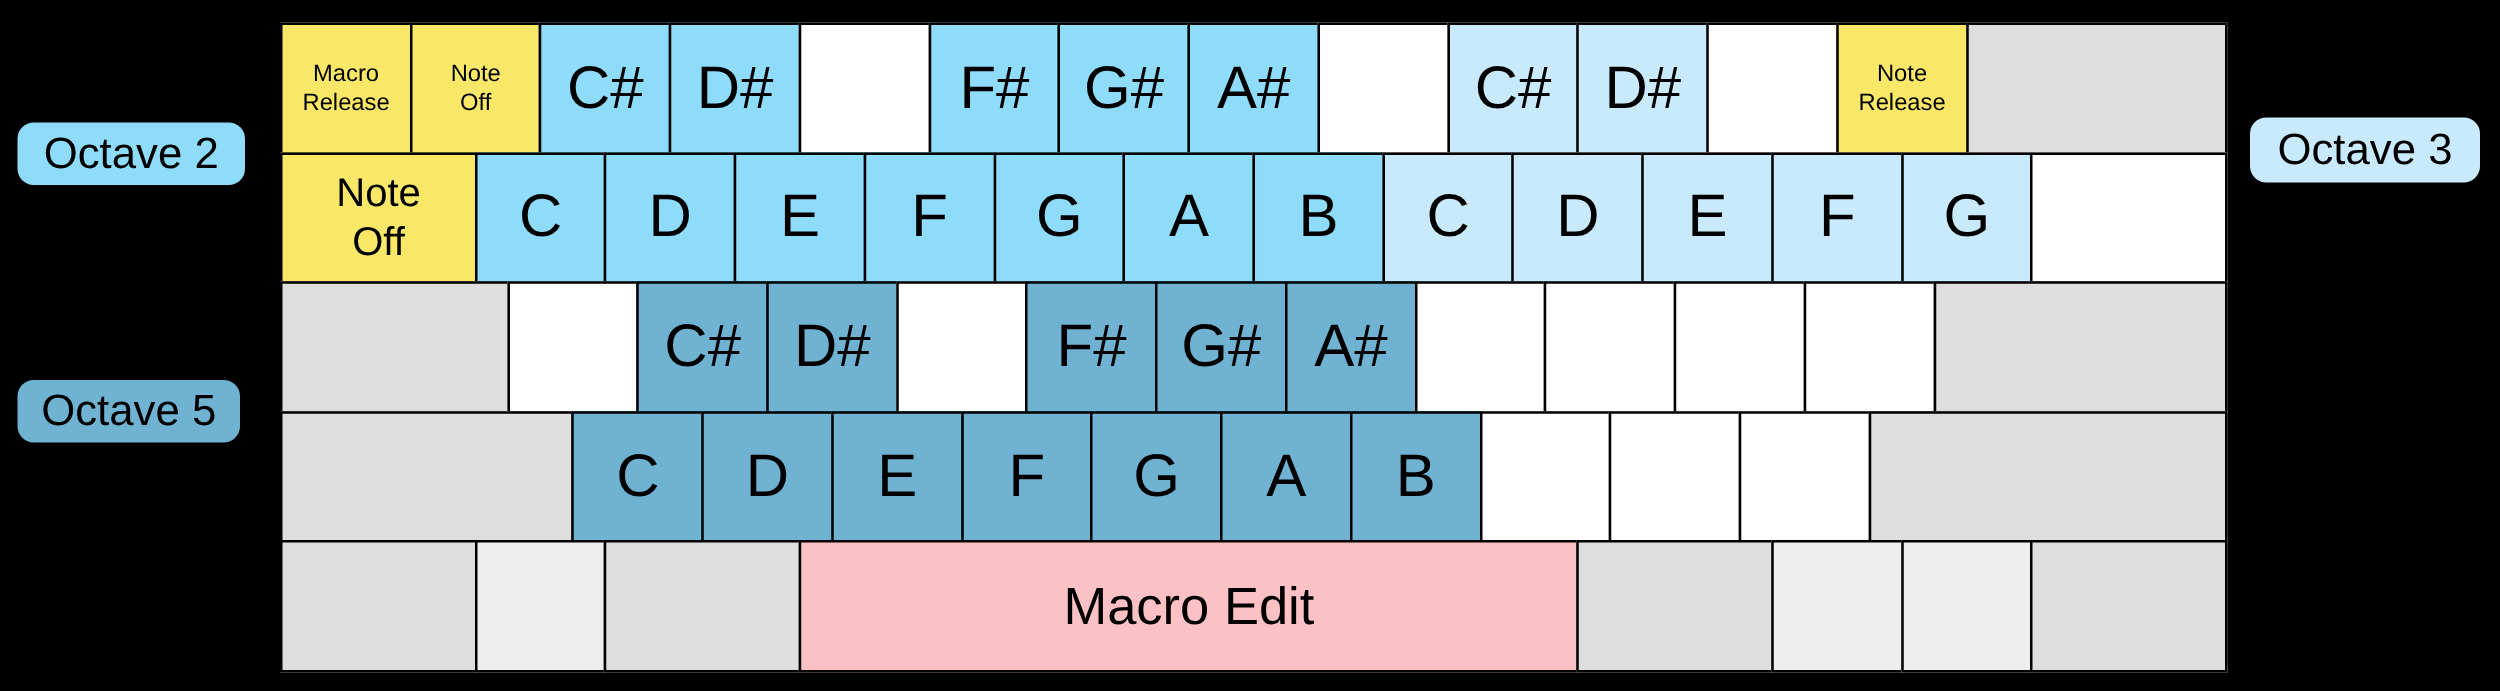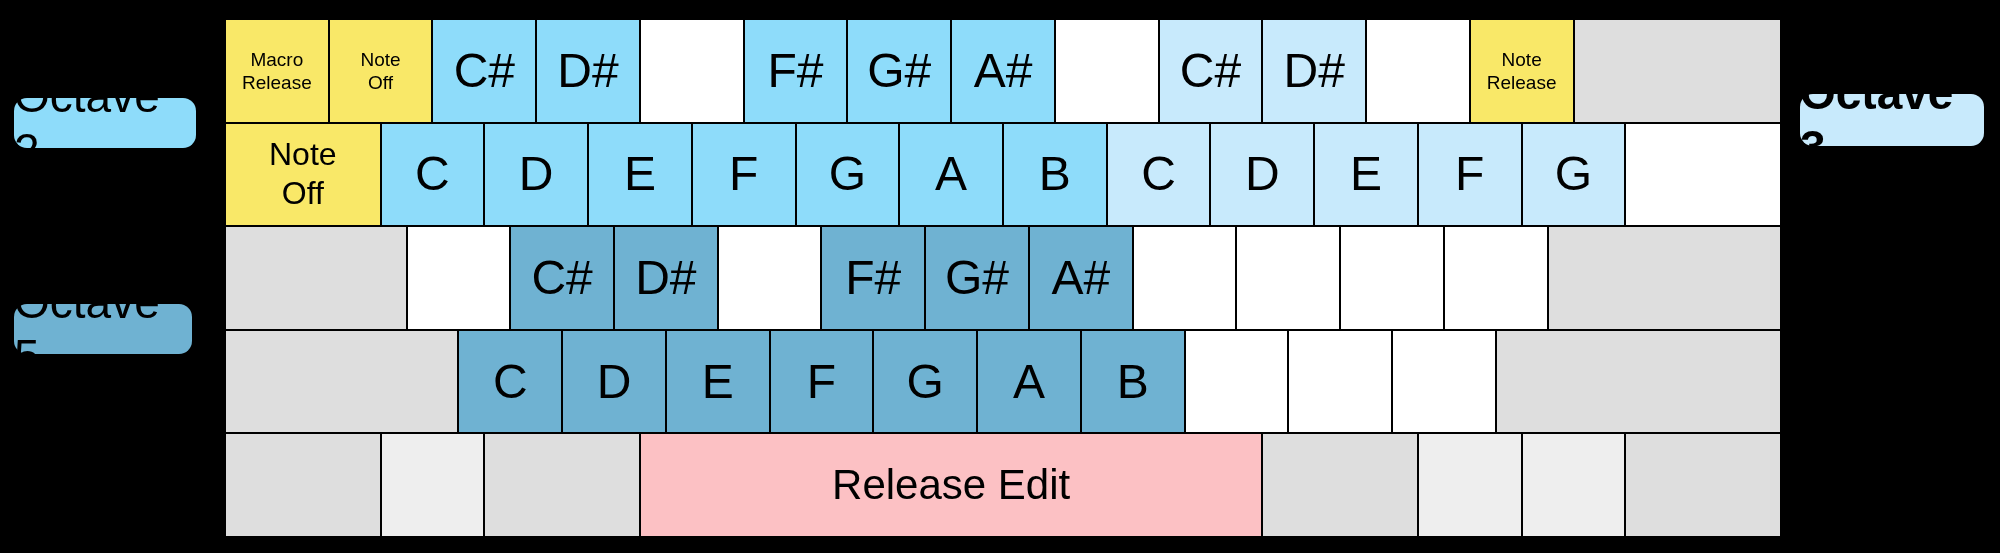--- a/index.html
+++ b/index.html
@@ -13,33 +13,33 @@
     position:absolute;box-sizing:border-box;border:2px solid #000;
     display:flex;flex-direction:column;align-items:center;justify-content:center;
     text-align:center;color:#000;
   }
   .sz-sm{font-size:19px;line-height:1.22;}
   .sz-md{font-size:32px;line-height:1.22;}
   .sz-lg{font-size:48px;line-height:1;}
   .sz-space{font-size:42px;line-height:1;}
   .pill{
     position:absolute;border-radius:13px;display:flex;align-items:center;justify-content:center;
-    font-size:46px;color:#000;
+    font-size:35px;color:#000;
   }
   .pill-octave2{left:14px;top:98px;width:182px;height:50px;}
   .pill-octave1{left:14px;top:304px;width:178px;height:50px;}
   .pill-octave3{left:1800px;top:94px;width:184px;height:52px;}
 </style>
 </head>
 <body>
 
 <div class="canvas">
   <div class="pill pill-octave2" style="background: rgb(142, 220, 250);">Octave 2</div>
   <div class="pill pill-octave1" style="background: rgb(111, 178, 210);">Octave 5</div>
-  <div class="pill pill-octave3" style="background: rgb(200, 234, 252); font-weight: bold;">Octave 3</div>
+  <div class="pill pill-octave3" style="background: rgb(200, 234, 252);">Octave 3</div>
   <div class="keyboard" style="left: 224px; top: 18px; width: 1556px; height: 518px;">
       <div class="key sz-sm" style="left: 0px; top: 0px; width: 105.733px; height: 105.6px; background: rgb(249, 232, 104);">
         <div>Macro</div>
         <div>Release</div>
       </div>
       <div class="key sz-sm" style="left: 103.733px; top: 0px; width: 105.733px; height: 105.6px; background: rgb(249, 232, 104);">
         <div>Note</div>
         <div>Off</div>
       </div>
       <div class="key sz-lg" style="left: 207.467px; top: 0px; width: 105.733px; height: 105.6px; background: rgb(142, 220, 250);">
@@ -158,20 +158,20 @@
         <div>B</div>
       </div>
       <div class="key" style="left: 959.533px; top: 310.8px; width: 105.733px; height: 105.6px; background: rgb(255, 255, 255);"></div>
       <div class="key" style="left: 1063.27px; top: 310.8px; width: 105.733px; height: 105.6px; background: rgb(255, 255, 255);"></div>
       <div class="key" style="left: 1167px; top: 310.8px; width: 105.733px; height: 105.6px; background: rgb(255, 255, 255);"></div>
       <div class="key" style="left: 1270.73px; top: 310.8px; width: 287.267px; height: 105.6px; background: rgb(222, 222, 222);"></div>
       <div class="key" style="left: 0px; top: 414.4px; width: 157.6px; height: 105.6px; background: rgb(222, 222, 222);"></div>
       <div class="key" style="left: 155.6px; top: 414.4px; width: 105.733px; height: 105.6px; background: rgb(238, 238, 238);"></div>
       <div class="key" style="left: 259.333px; top: 414.4px; width: 157.6px; height: 105.6px; background: rgb(222, 222, 222);"></div>
       <div class="key sz-space" style="left: 414.933px; top: 414.4px; width: 624.4px; height: 105.6px; background: rgb(252, 193, 196);">
-        <div>Release Edit</div>
+        <div>Macro Edit</div>
       </div>
       <div class="key" style="left: 1037.33px; top: 414.4px; width: 157.6px; height: 105.6px; background: rgb(222, 222, 222);"></div>
       <div class="key" style="left: 1192.93px; top: 414.4px; width: 105.733px; height: 105.6px; background: rgb(238, 238, 238);"></div>
       <div class="key" style="left: 1296.67px; top: 414.4px; width: 105.733px; height: 105.6px; background: rgb(238, 238, 238);"></div>
       <div class="key" style="left: 1400.4px; top: 414.4px; width: 157.6px; height: 105.6px; background: rgb(222, 222, 222);"></div>
     </div>
 </div>
 
 </body></html>

